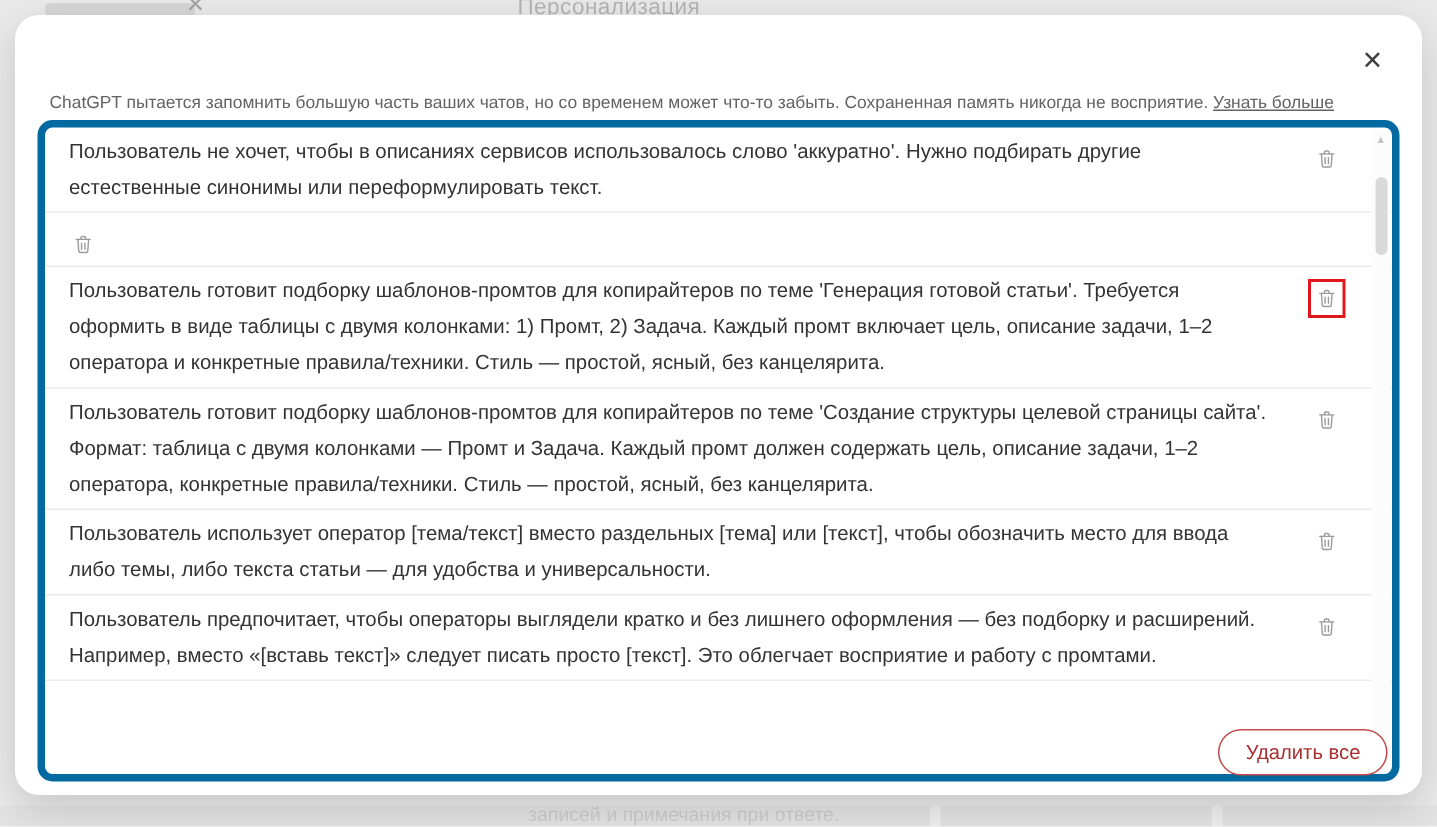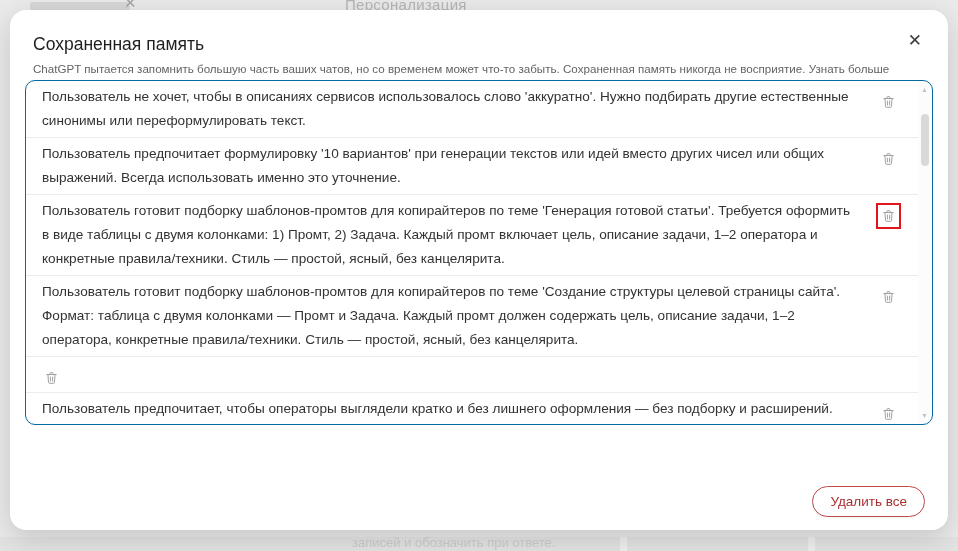--- a/index.html
+++ b/index.html
@@ -47,26 +47,26 @@
     font-family:"Liberation Sans", sans-serif;
   }
   .modal-title{
     position:absolute;left:23px;top:24px;
     font-size:17.5px;color:#1f1f1f;font-weight:400;
   }
   .modal-sub{
     position:absolute;left:23px;top:52px;right:23px;
     font-size:11.6px;color:#636363;white-space:nowrap;
   }
-  .learn-more{color:#636363;cursor:pointer;text-align:center;}
+  .learn-more{color:#636363;text-decoration:underline;cursor:pointer;text-align:center;}
 
   
   .mem-list{
-    position:absolute;left:15px;right:15px;top:70px;height:345px;
-    border:1px solid #0369a1;border-radius:10px;
+    position:absolute;left:15px;right:15px;top:70px;height:441px;
+    border:5px solid #0369a1;border-radius:10px;
     box-sizing:border-box;overflow:hidden;background:#fff;
   }
   .mem-row{
     display:flex;align-items:flex-start;
     padding:4px 16px;border-bottom:1px solid #ececec;
   }
   .mem-text{
     flex:1;font-size:13.6px;line-height:24px;color:#333333;
     padding-right:26px;
   }
@@ -108,30 +108,29 @@
 </head>
 <body>
 
 <div class="bg-layer">
   <div class="bg-tab-blob"></div>
   <div class="bg-close">✕</div>
   <div class="bg-title">Персонализация</div>
   <div class="bg-bottom-band"></div>
   <div class="bg-bottom-gap" style="left:620px;"></div>
   <div class="bg-bottom-gap" style="left:808px;"></div>
-  <div class="bg-bottom-text">записей и обозначить при ответе.</div>
+  <div class="bg-bottom-text">записей и примечания при ответе.</div>
 </div>
 
 <div class="modal">
 
   <button class="modal-close">
     <span>✕</span>
   </button>
 
-  <div class="modal-title">Сохраненная память</div>
 
   <div class="modal-sub">
     <span>ChatGPT пытается запомнить большую часть ваших чатов, но со временем может что-то забыть. Сохраненная память никогда не восприятие.</span>
     <a class="learn-more">Узнать больше</a>
   </div>
 
   <div class="mem-list">
     <div id="memory-rows">
         <div class="mem-row">
     <div class="mem-text">Пользователь не хочет, чтобы в описаниях сервисов использовалось слово 'аккуратно'. Нужно подбирать другие естественные синонимы или переформулировать текст.</div>
@@ -139,21 +138,20 @@
       <svg class="trash-svg" viewBox="0 0 24 24">
         <path d="M4.5 6.5h15"></path>
         <path d="M9.5 6.5V5a1.6 1.6 0 0 1 1.6-1.6h1.8A1.6 1.6 0 0 1 14.5 5v1.5"></path>
         <path d="M6.3 6.5l.9 12.5a1.7 1.7 0 0 0 1.7 1.5h6.2a1.7 1.7 0 0 0 1.7-1.5l.9-12.5"></path>
         <path d="M10.2 10.5v6.5"></path>
         <path d="M13.8 10.5v6.5"></path>
       </svg>
     </button>
   </div>
         <div class="mem-row">
-    <div class="mem-text">Пользователь предпочитает формулировку '10 вариантов' при генерации текстов или идей вместо других чисел или общих выражений. Всегда использовать именно это уточнение.</div>
     <button class="del-btn">
       <svg class="trash-svg" viewBox="0 0 24 24">
         <path d="M4.5 6.5h15"></path>
         <path d="M9.5 6.5V5a1.6 1.6 0 0 1 1.6-1.6h1.8A1.6 1.6 0 0 1 14.5 5v1.5"></path>
         <path d="M6.3 6.5l.9 12.5a1.7 1.7 0 0 0 1.7 1.5h6.2a1.7 1.7 0 0 0 1.7-1.5l.9-12.5"></path>
         <path d="M10.2 10.5v6.5"></path>
         <path d="M13.8 10.5v6.5"></path>
       </svg>
     </button>
   </div>
@@ -175,20 +173,21 @@
       <svg class="trash-svg" viewBox="0 0 24 24">
         <path d="M4.5 6.5h15"></path>
         <path d="M9.5 6.5V5a1.6 1.6 0 0 1 1.6-1.6h1.8A1.6 1.6 0 0 1 14.5 5v1.5"></path>
         <path d="M6.3 6.5l.9 12.5a1.7 1.7 0 0 0 1.7 1.5h6.2a1.7 1.7 0 0 0 1.7-1.5l.9-12.5"></path>
         <path d="M10.2 10.5v6.5"></path>
         <path d="M13.8 10.5v6.5"></path>
       </svg>
     </button>
   </div>
         <div class="mem-row">
+    <div class="mem-text">Пользователь использует оператор [тема/текст] вместо раздельных [тема] или [текст], чтобы обозначить место для ввода либо темы, либо текста статьи — для удобства и универсальности.</div>
     <button class="del-btn">
       <svg class="trash-svg" viewBox="0 0 24 24">
         <path d="M4.5 6.5h15"></path>
         <path d="M9.5 6.5V5a1.6 1.6 0 0 1 1.6-1.6h1.8A1.6 1.6 0 0 1 14.5 5v1.5"></path>
         <path d="M6.3 6.5l.9 12.5a1.7 1.7 0 0 0 1.7 1.5h6.2a1.7 1.7 0 0 0 1.7-1.5l.9-12.5"></path>
         <path d="M10.2 10.5v6.5"></path>
         <path d="M13.8 10.5v6.5"></path>
       </svg>
     </button>
   </div>

